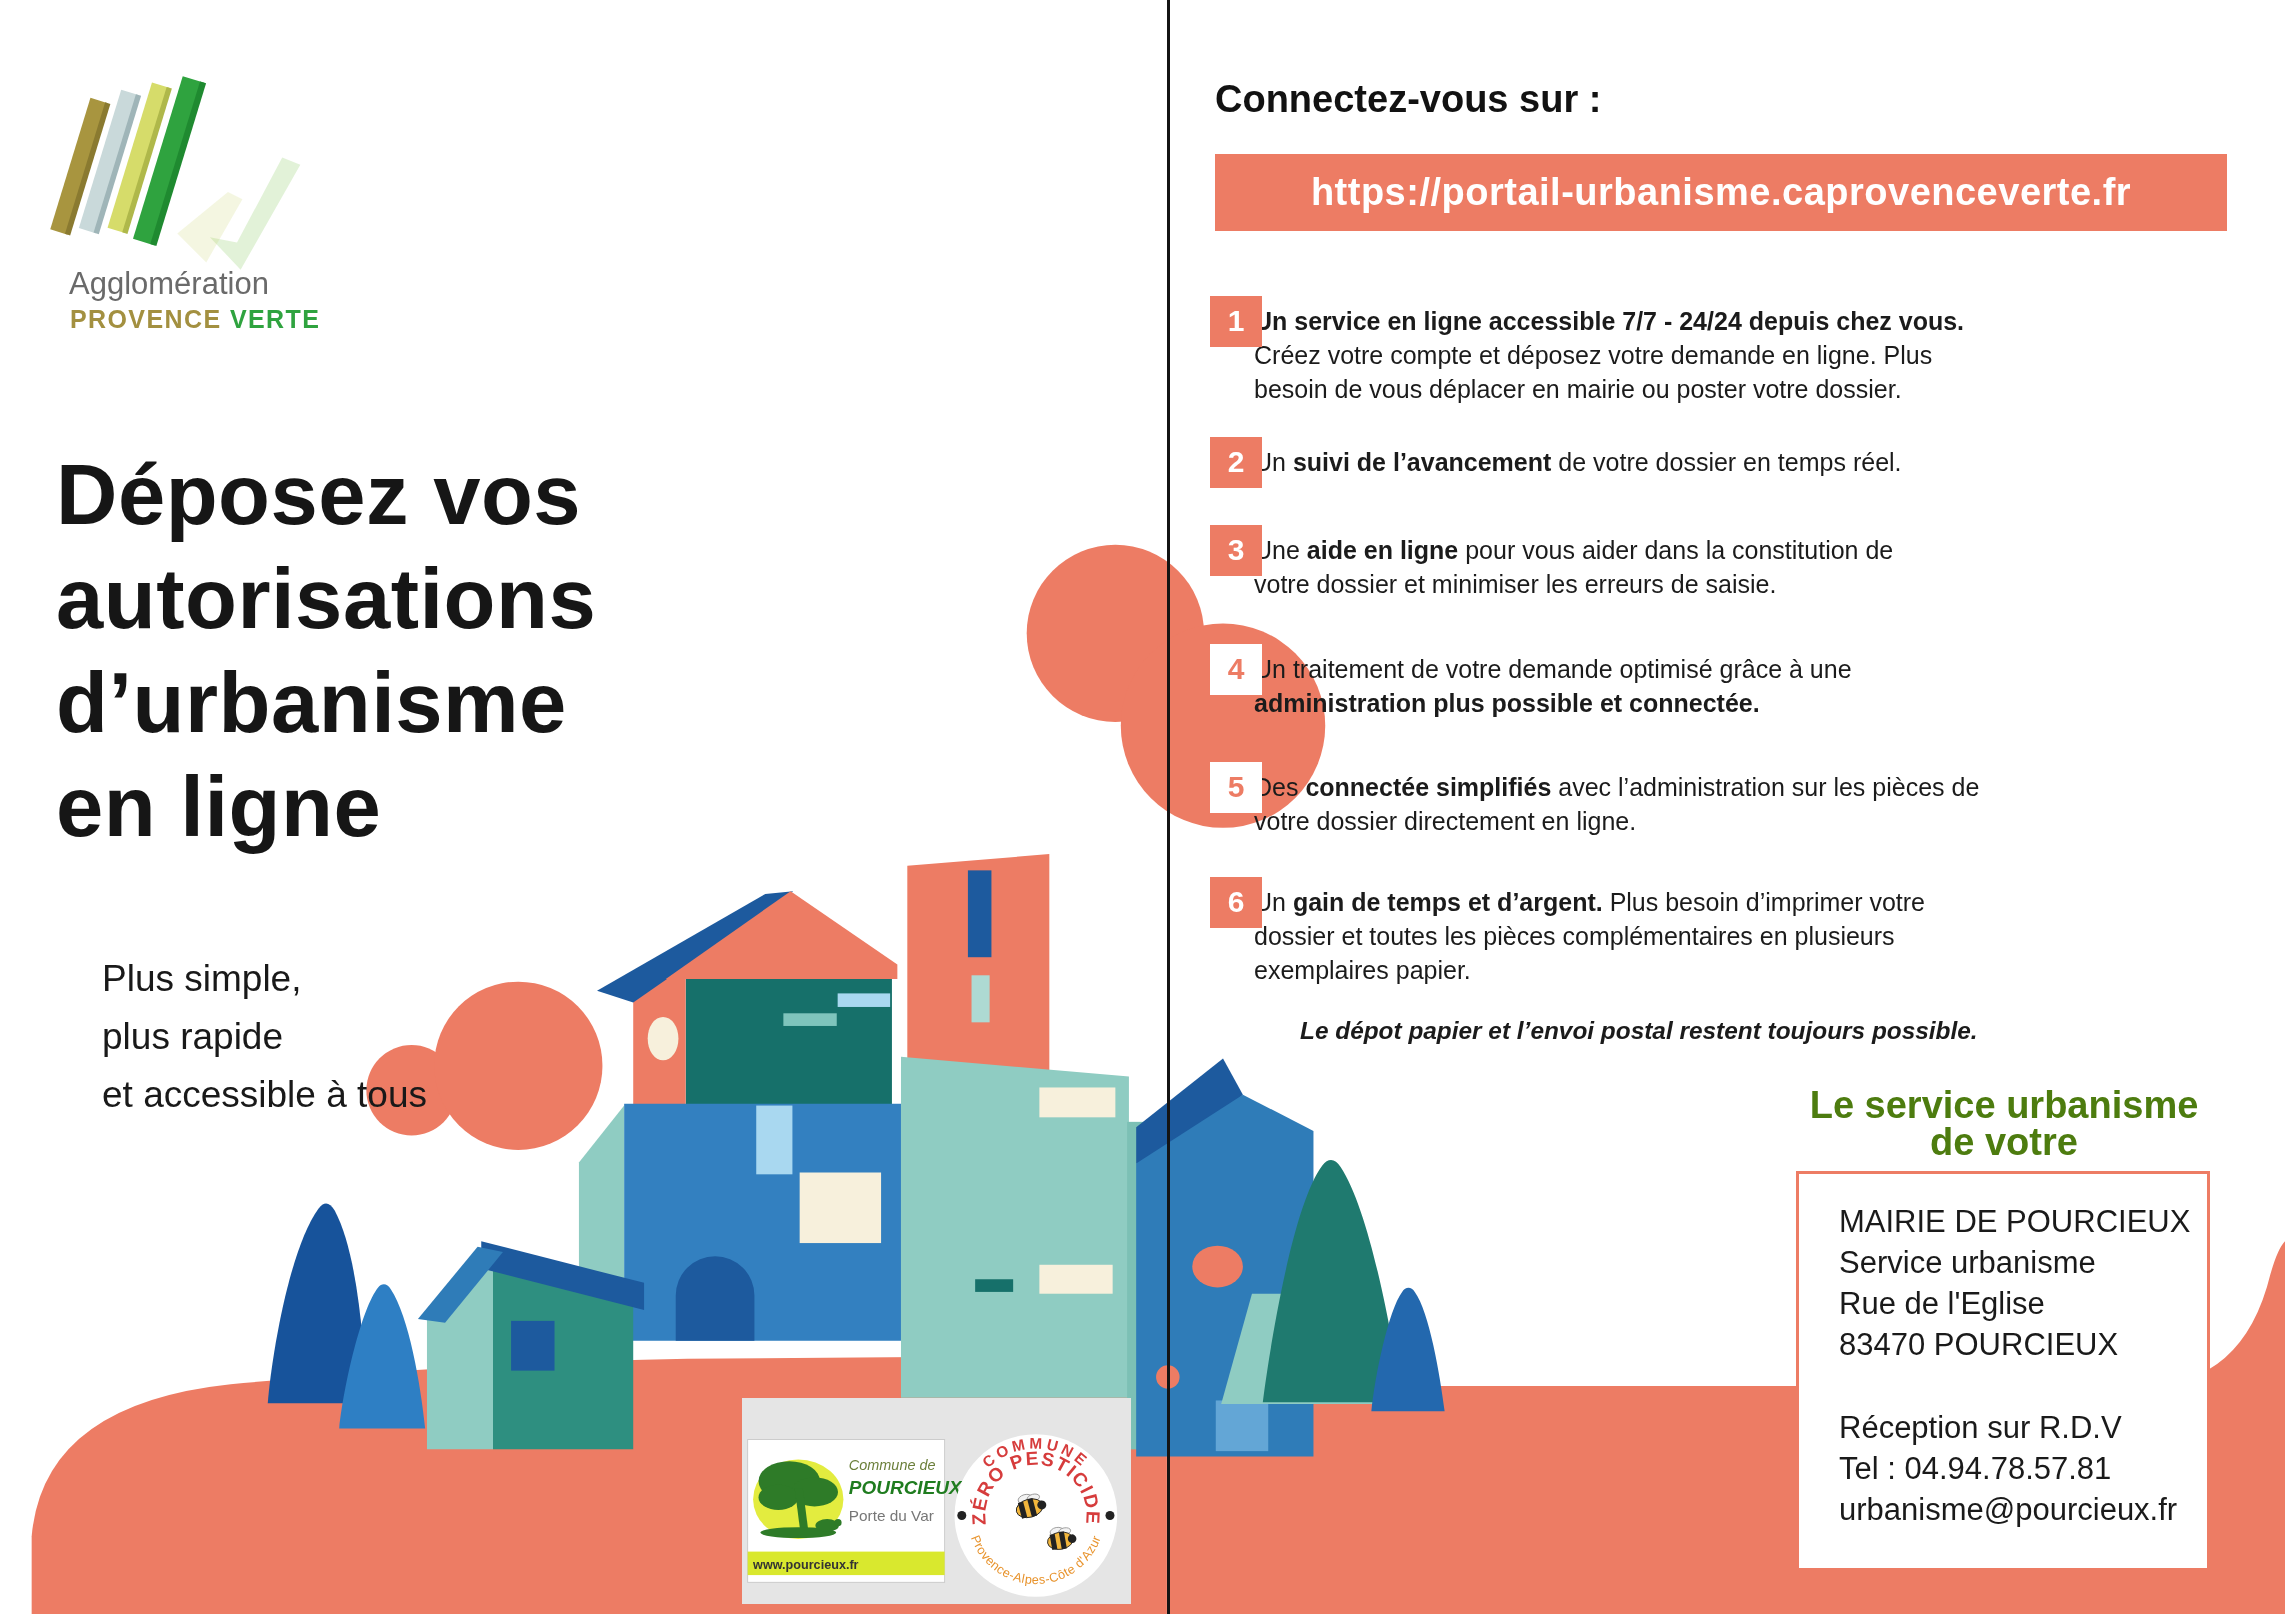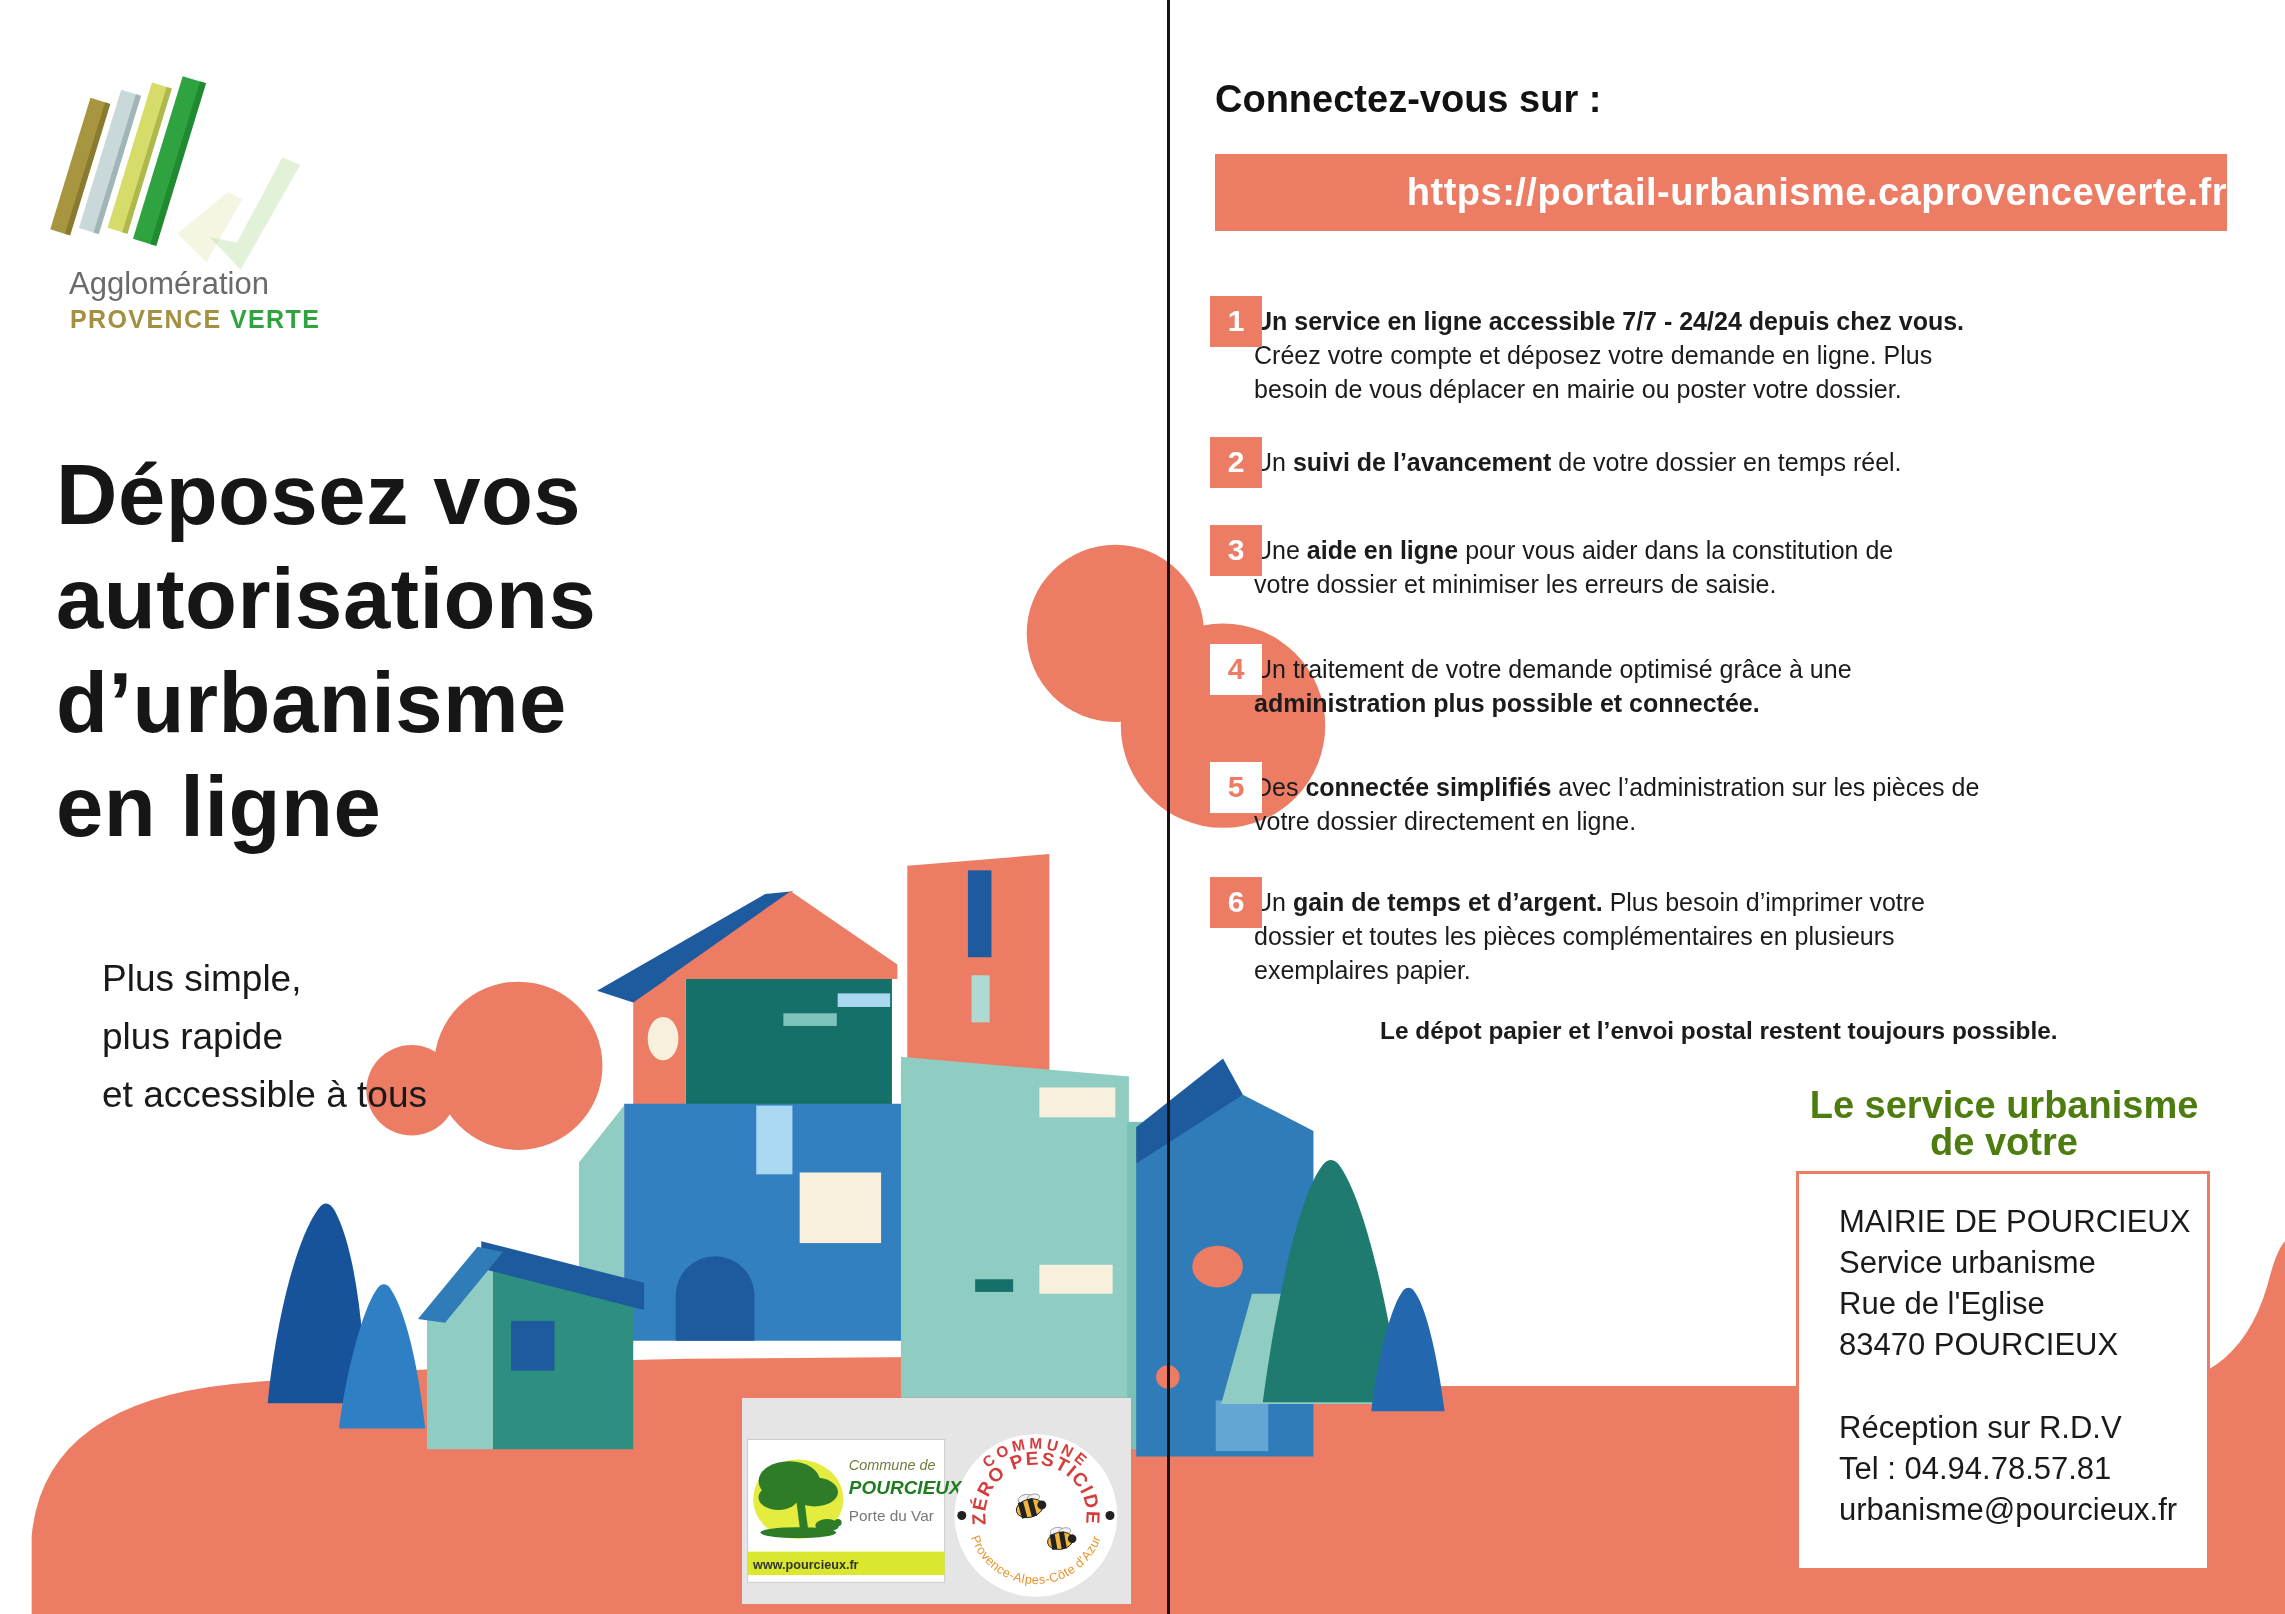--- a/index.html
+++ b/index.html
@@ -17,29 +17,29 @@
   .f-teal-light{fill:var(--teal-light)} .f-teal-mid{fill:var(--teal-mid)} .f-teal-sea{fill:var(--teal-sea)}
   .f-teal-dark{fill:var(--teal-dark)} .f-pine{fill:var(--teal-pine)} .f-cream{fill:var(--cream)}
   .divider{position:absolute;left:1167px;top:0;width:2.7px;height:1615px;background:#141414;z-index:5}
   .abs{position:absolute}
   .brand-name{left:69px;top:266px;font-size:31px;color:#6A6A6A;z-index:4}
   .brand-sub{left:70px;top:305px;font-size:25px;font-weight:700;letter-spacing:1.4px;z-index:4}
   .brand-sub .olive{color:var(--olive)} .brand-sub .green{color:var(--green-logo)}
   .title{left:56px;top:443px;font-size:85px;font-weight:800;line-height:104px;color:var(--ink);letter-spacing:0.5px;z-index:4}
   .subtitle{left:102px;top:950px;font-size:37px;line-height:58px;color:#191919;z-index:4}
   .connect-label{left:1215px;top:78px;width:1013px;text-align:left;font-size:38px;font-weight:800;color:#121212;z-index:4}
-  .url-banner{left:1215px;top:154px;width:1012px;height:77px;background:var(--coral);display:flex;align-items:center;justify-content:flex-end;z-index:4}
+  .url-banner{left:1215px;top:154px;width:1012px;height:77px;background:var(--coral);display:flex;align-items:center;justify-content:center;z-index:4}
   .url-banner span{color:#fff;font-size:38px;font-weight:700;letter-spacing:0.5px}
   .item{position:absolute;left:1210px;width:1049px;z-index:4}
   .badge{position:absolute;left:0;top:-8.1px;width:52px;height:51px;background:var(--coral);color:#fff;
          font-weight:700;font-size:30px;display:flex;align-items:center;justify-content:center}
   .badge[data-variant="inverse"]{background:#fff;color:var(--coral)}
   .item-text{margin-left:44px;font-size:25px;line-height:34px;white-space:pre-line;color:#1b1b1b}
   .item-text .b{font-weight:700}
-  .note{left:1380px;top:1017px;font-size:24.4px;font-weight:600;color:#1b1b1b;z-index:4}
+  .note{left:1300px;top:1017px;font-size:24.4px;font-style:italic;font-weight:600;color:#1b1b1b;z-index:4}
   .service{left:1796px;top:1087px;width:416px;text-align:center;font-size:38px;font-weight:700;line-height:37px;color:#4d7c0f;z-index:4}
   .contact-box{left:1796px;top:1171px;width:414px;height:400px;background:#fff;border:3.6px solid var(--coral);z-index:4;
                padding:27px 0 0 40px}
   .contact-box .line{font-size:31px;line-height:41px;color:#1a1a1a}
   .contact-box .gap{height:42px}
   .footer-card{left:742px;top:1398px;width:389px;height:206px;background:#e5e5e5;z-index:4}
   svg text{font-family:"Liberation Sans",sans-serif}
 </style>
 </head>
 <body>

